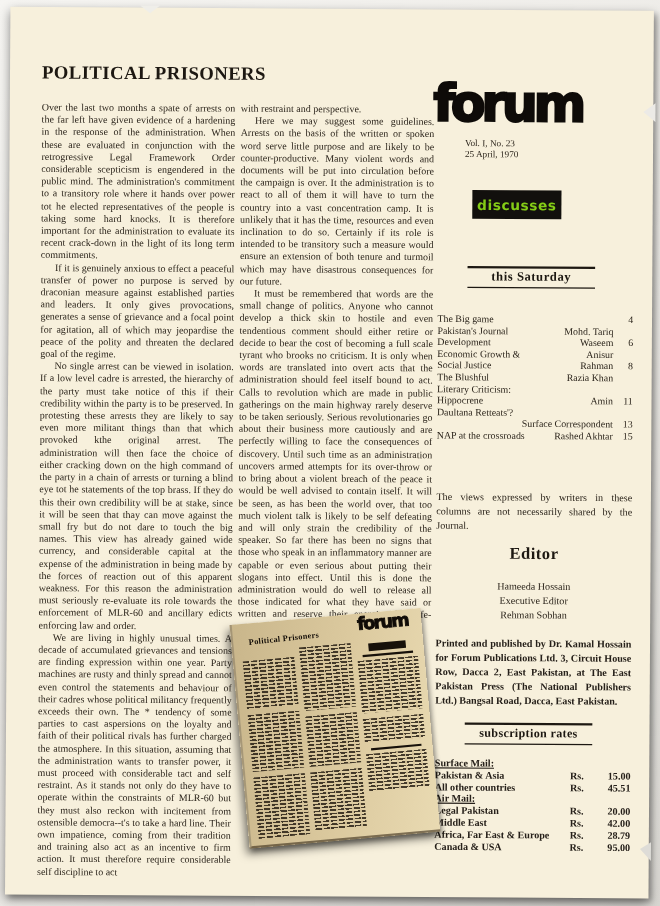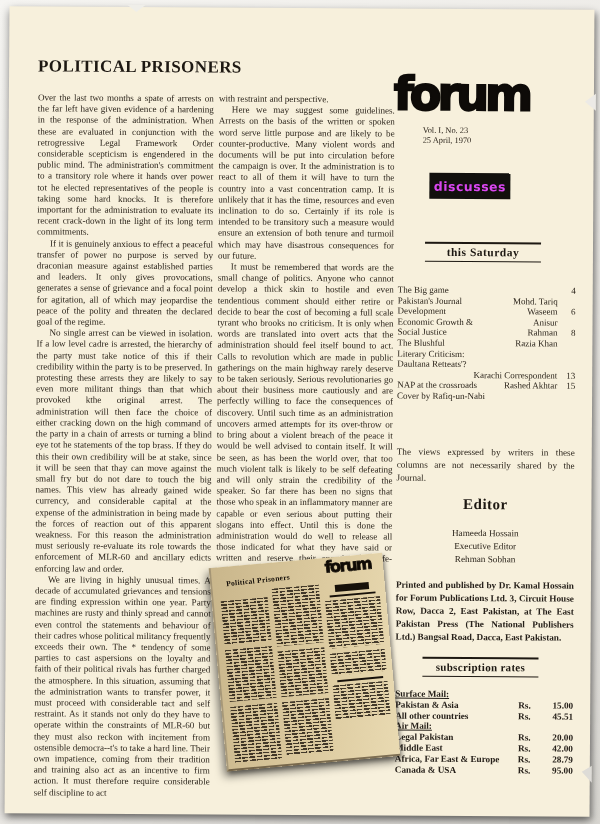--- a/index.html
+++ b/index.html
@@ -43,21 +43,21 @@
   .masthead-logo {
     left:385px; top:62px; font-family:"DejaVu Sans", sans-serif;
     font-weight:bold; font-size:46px; line-height:1; letter-spacing:-4px;
     color:#0e0b08; -webkit-text-stroke:2px #0e0b08;
   }
   .masthead-vol {
     left:414px; top:117px; font-size:8.4px; line-height:10px; color:#2b241b;
   }
   .discusses {
     left:421px; top:164px; width:81px; height:26px; background:#12100d;
-    color:#d946ef; font-family:"DejaVu Sans", sans-serif; font-weight:bold;
+    color:#84cc16; font-family:"DejaVu Sans", sans-serif; font-weight:bold;
     font-size:12.5px; letter-spacing:0.5px;
     display:flex; align-items:center; justify-content:center;
   }
 
   .ruled-head { width:150px; text-align:center; color:#1d1812;font-family:Liberation Serif, serif; }
   .ruled-head .rule-a { height:0; border-top:2px solid #1d1812; width:116px; margin:0 auto; }
   .ruled-head .rule-b { height:0; border-top:1px solid #1d1812; width:116px; margin:0 auto; }
   .ruled-head .head-t { font-weight:bold; padding:2px 0 3px; }
   #toc-head { left:400px; top:233px; font-size:11.5px; letter-spacing:0.5px; }
   #sub-head { left:400px; top:648px; font-size:11px; letter-spacing:0.3px; }
@@ -185,38 +185,38 @@
         <span class="toc-t">The Blushful</span>
         <span class="toc-a">Razia Khan</span>
         <span class="toc-p"></span>
       </div>
     <div class="toc-row">
         <span class="toc-t">Literary Criticism:</span>
         <span class="toc-a"></span>
         <span class="toc-p"></span>
       </div>
     <div class="toc-row">
+        <span class="toc-t">Hippocrene</span>
+        <span class="toc-a">Amin</span>
+        <span class="toc-p">11</span>
+      </div>
+    <div class="toc-row">
         <span class="toc-t">Daultana Retteats'?</span>
         <span class="toc-a"></span>
         <span class="toc-p"></span>
       </div>
     <div class="toc-row">
         <span class="toc-t"></span>
-        <span class="toc-a">Karachi Correspondent</span>
+        <span class="toc-a">Surface Correspondent</span>
         <span class="toc-p">13</span>
       </div>
     <div class="toc-row">
         <span class="toc-t">NAP at the crossroads</span>
         <span class="toc-a">Rashed Akhtar</span>
         <span class="toc-p">15</span>
-      </div>
-    <div class="toc-row">
-        <span class="toc-t">Cover by Rafiq-un-Nabi</span>
-        <span class="toc-a"></span>
-        <span class="toc-p"></span>
       </div>
   </div>
 
   <div class="toc-note">The views expressed by writers in these columns are not necessarily shared by the Journal.</div>
 
   <div class="ed-head">Editor</div>
   <div class="ed-names">
     <div>Hameeda Hossain</div>
     <div>Executive Editor</div>
     <div>Rehman Sobhan</div>

